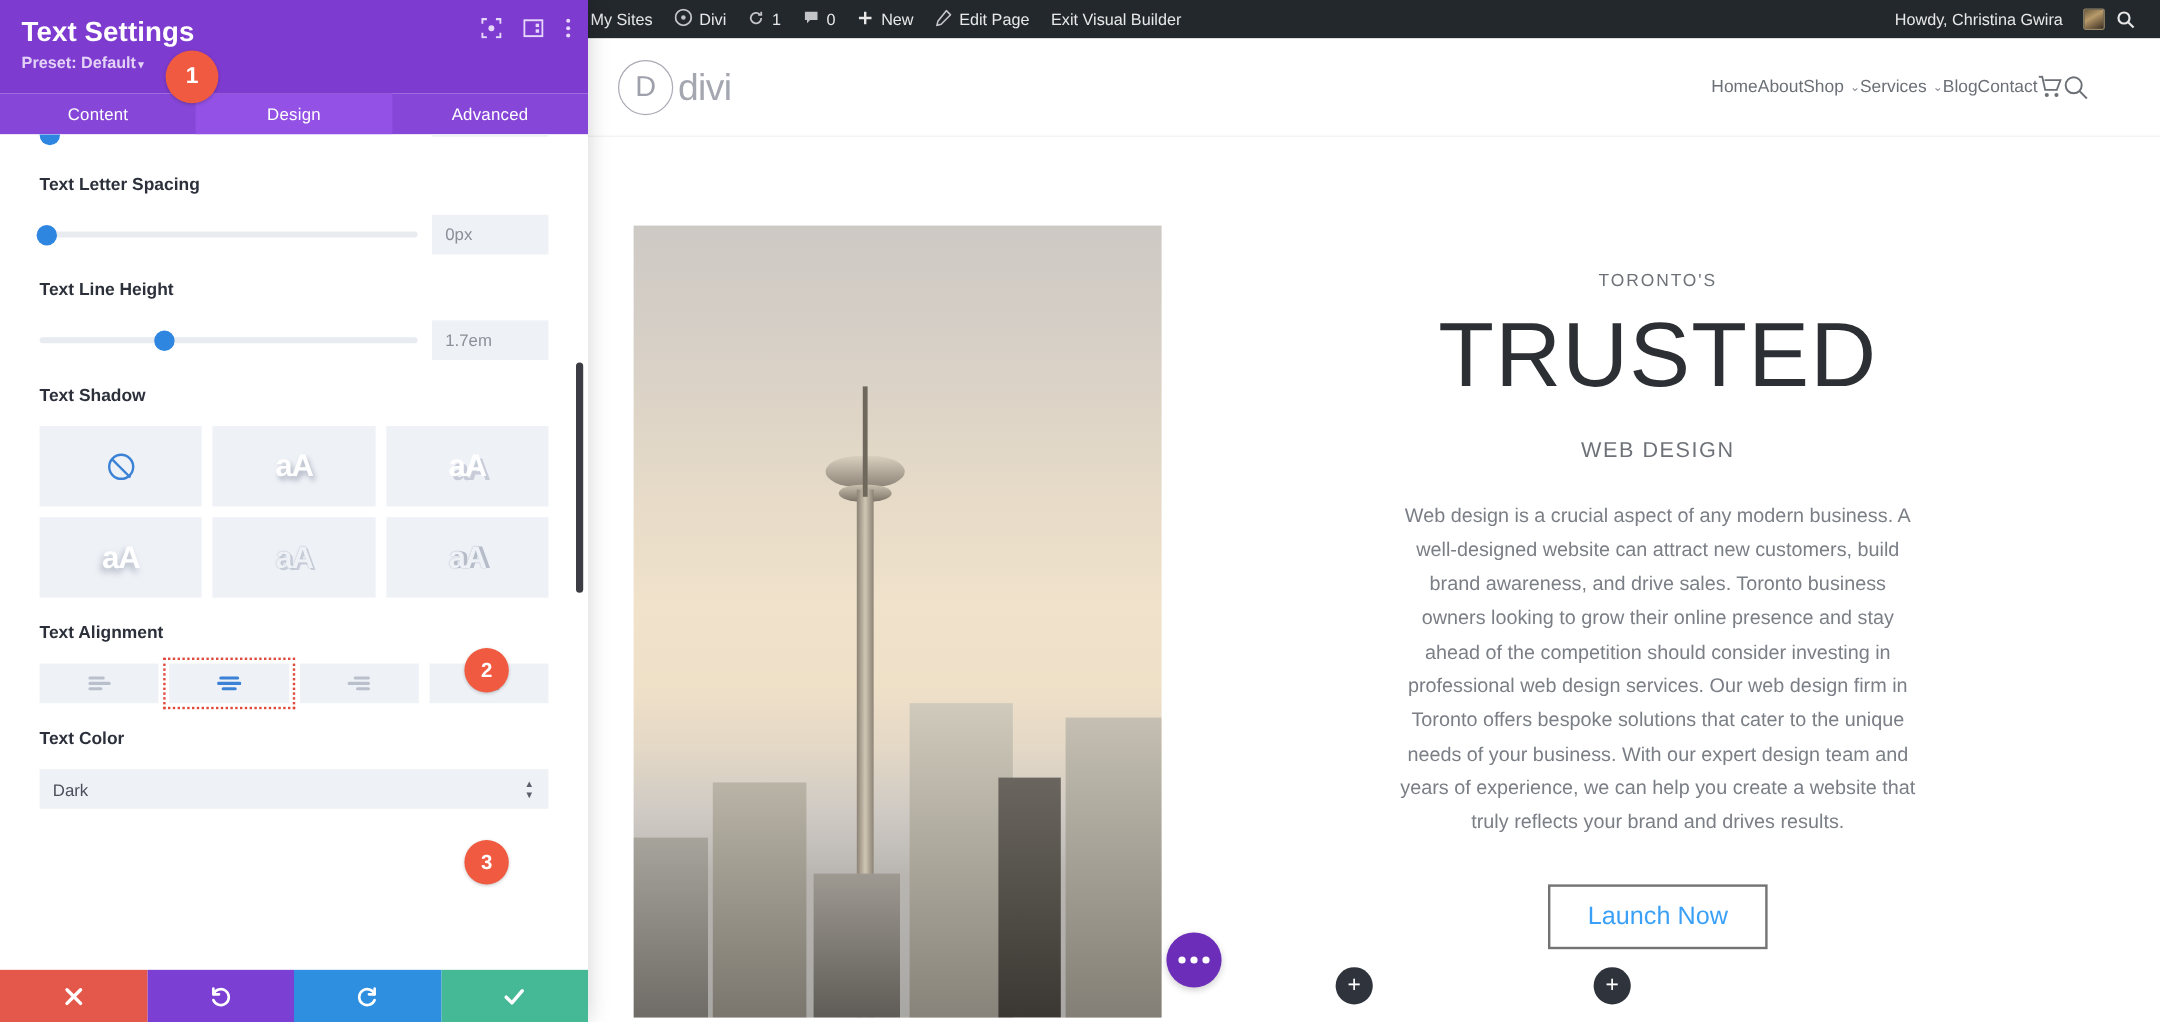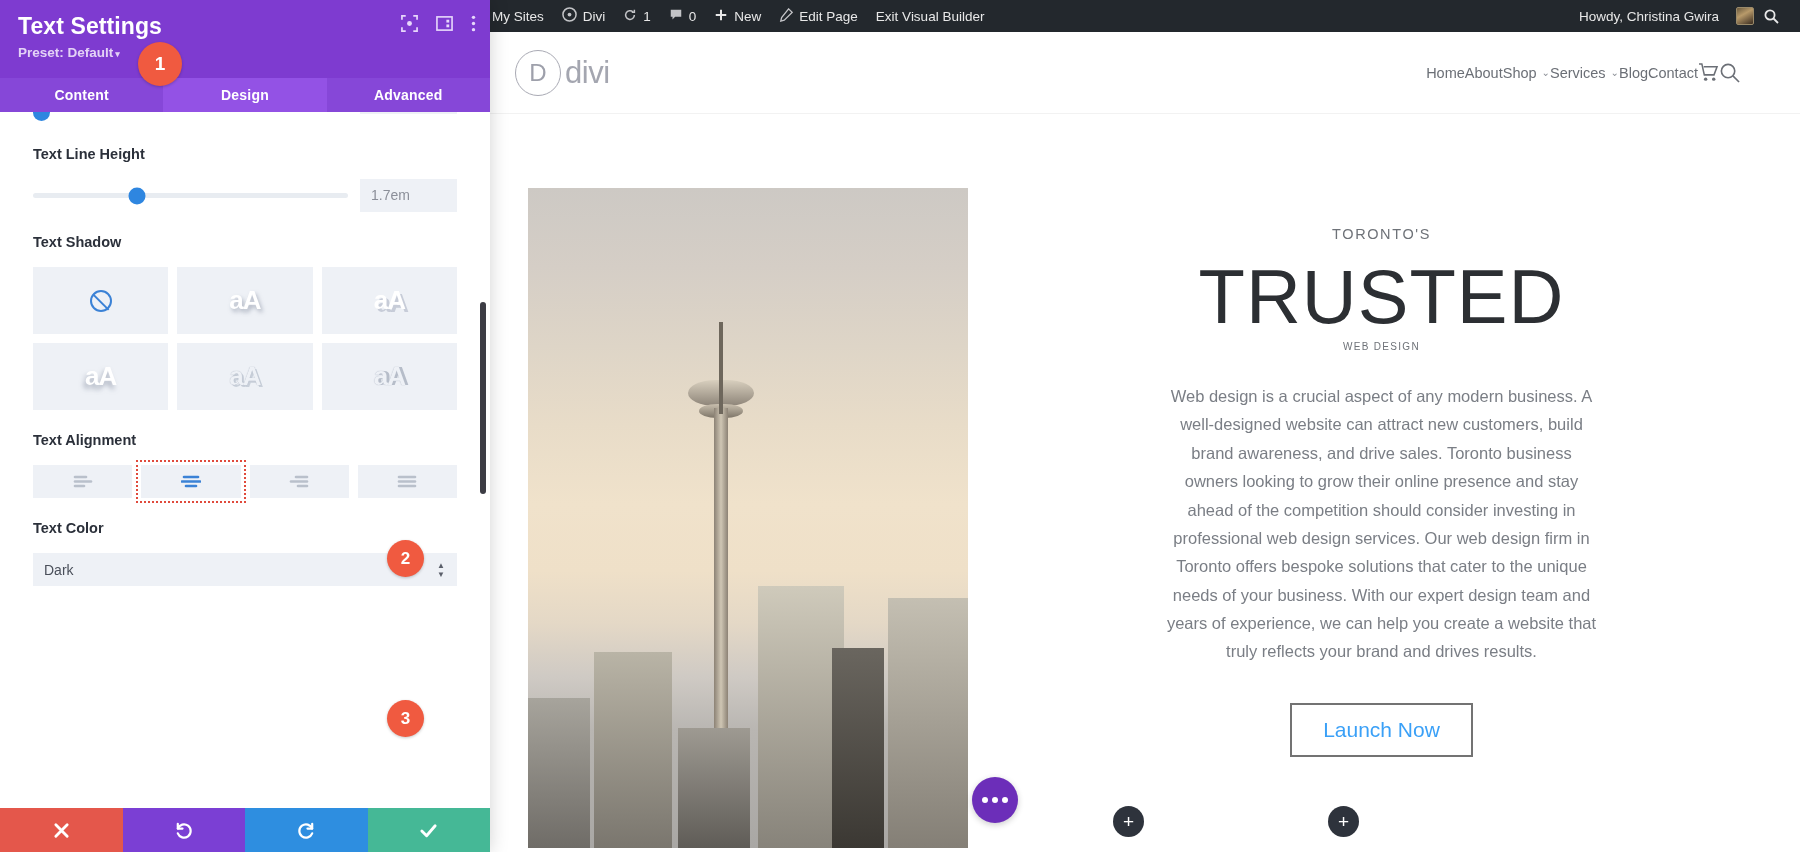--- a/index.html
+++ b/index.html
@@ -39,21 +39,21 @@
     position: absolute; right: 14px; top: 15px;
     display: flex; gap: 18px; align-items: center;
   }
   .hicon { color: #e7d8fb; cursor: pointer; display: block; }
 
   .panel-tabs {
     display: flex; background: #8647D8; height: 34px;
   }
   .panel-tab {
     flex: 1; display: flex; align-items: center; justify-content: center;
-    color: #fff; font-size: 14px; font-weight: bold;
+    color: #fff; font-size: 14px; font-weight: normal;
     cursor: pointer; letter-spacing: .2px;
   }
   .panel-tab.active { background: #9352E5; }
 
   .panel-body {
     flex: 1; overflow: hidden; position: relative;
     background: #fff; padding: 0 33px;
   }
   .scrollthumb {
     position: absolute; right: 4px; top: 190px;
@@ -209,21 +209,21 @@
 
   .hero-text { flex: 1; padding: 0 60px 0 55px; text-align: center; }
   .kicker {
     font-size: 14.5px; letter-spacing: 1.6px; color: #6e7278; margin-top: 38px;
   }
   .headline {
     font-size: 76px; color: #2c2f33; font-weight: normal;
     letter-spacing: 1px; margin: 17px 0 0 0; line-height: 1;
   }
   .subkicker {
-    font-size: 10px; letter-spacing: 1.3px; color: #6e7278; margin-top: 6px;
+    font-size: 18px; letter-spacing: 1.3px; color: #6e7278; margin-top: 30px;
   }
   .hero-body {
     font-size: 16.5px; color: #7a7e85; line-height: 1.72;
     margin: 30px auto 0 auto; max-width: 432px;
   }
   .cta {
     display: inline-block; margin-top: 37px;
     border: 2px solid #737373; color: #3aa0f7;
     font-size: 21px; padding: 13px 31px; background: transparent; cursor: pointer;
     font-family: "Liberation Sans", sans-serif;
@@ -433,20 +433,29 @@
     </div>
 
     <div class="panel-body">
       <div class="scrollthumb"></div>
 
       <div style="position:relative;height:12px;">
         <div style="position:absolute;left:0;top:-8px;width:17px;height:17px;border-radius:50%;background:#2e86e0;"></div>
         <div style="position:absolute;right:0;top:-10px;width:97px;height:12px;background:#eef1f6;"></div>
       </div>
 
+      <div class="field">
+        <div class="field-label">Text Letter Spacing</div>
+        <div class="slider-row">
+          <div class="slider-track">
+            <div class="slider-knob" style="left:2%;"></div>
+          </div>
+          <div class="slider-value">0px</div>
+        </div>
+      </div>
 
       <div class="field">
         <div class="field-label">Text Line Height</div>
         <div class="slider-row">
           <div class="slider-track">
             <div class="slider-knob" style="left:33%;"></div>
           </div>
           <div class="slider-value">1.7em</div>
         </div>
       </div>

